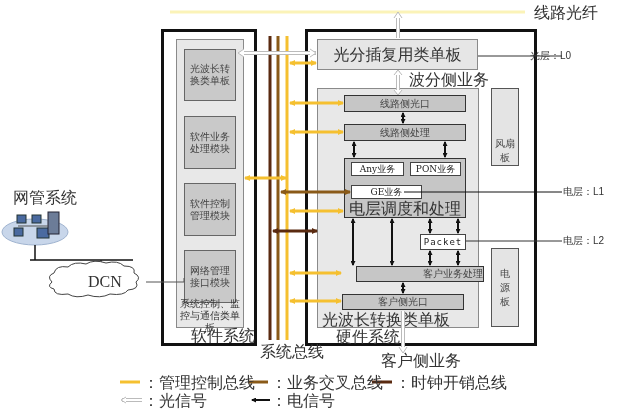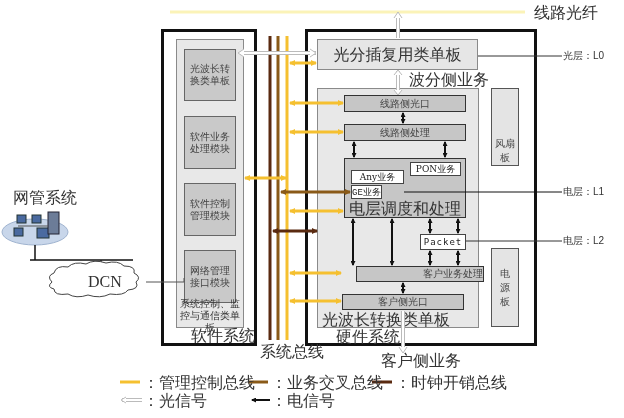--- a/index.html
+++ b/index.html
@@ -76,27 +76,27 @@
 
 <div class="box panel" style="left:317px;top:88px;width:162px;height:240px;"></div>
 <div class="box module-dark ctr" style="left:344px;top:95px;width:122px;height:17px;">
     <span>线路侧光口</span>
   </div>
 <div class="box module-dark ctr" style="left:344px;top:124px;width:122px;height:17px;">
     <span>线路侧处理</span>
   </div>
 
 <div class="box module-dark" style="left:344px;top:158px;width:122px;height:60px;"></div>
-<div class="box whitebox ctr" style="left:351px;top:162px;width:53px;height:14px;margin-top:8px;">
+<div class="box whitebox ctr" style="left:351px;top:162px;width:53px;height:14px;">
     <span>Any业务</span>
   </div>
 <div class="box whitebox ctr" style="left:410px;top:162px;width:51px;height:14px;">
     <span>PON业务</span>
   </div>
-<div class="box whitebox ctr" style="left:351px;top:185px;width:31px;height:14px;font-family:Liberation Mono, monospace;">
+<div class="box whitebox ctr" style="left:351px;top:185px;width:71px;height:14px;">
     <span>GE业务</span>
   </div>
 <div class="txt ctr" style="left:344px;top:202px;width:122px;height:14px;">电层调度和处理</div>
 
 <div class="box whitebox ctr" style="left:420px;top:234px;width:46px;height:16px;font-family:'DejaVu Sans Mono',monospace;font-size:9px;letter-spacing:1px;">
     <span>Packet</span>
   </div>
 
 <div class="box module-dark ctr" style="left:356px;top:266px;width:128px;height:16px;justify-content:flex-end;">
     <span>客户业务处理</span>
@@ -197,21 +197,21 @@
     <line x1="122" y1="400" x2="142" y2="400" stroke="#fff" stroke-width="2"></line>
     <path d="M126,397 L121,400 L126,403" fill="#fff" stroke="#bbb" stroke-width="1"></path>
   </g>
   <line x1="252" y1="400" x2="270" y2="400" stroke="#111" stroke-width="2" marker-start="url(#akr)"></line>
 </svg>
 
 <div class="txt" style="left:534px;top:7px;">线路光纤</div>
 <div class="txt" style="left:260px;top:346px;">系统总线</div>
 <div class="txt" style="left:381px;top:355px;">客户侧业务</div>
 
-<div class="txt layer-label" style="left:563px;top:50px;">光层：L0</div>
+<div class="txt layer-label" style="left:530px;top:50px;">光层：L0</div>
 <div class="txt layer-label" style="left:563px;top:186px;">电层：L1</div>
 <div class="txt layer-label" style="left:563px;top:235px;">电层：L2</div>
 
 <div class="txt" style="left:13px;top:192px;">网管系统</div>
 <div class="txt" style="left:88px;top:276px;font-family:'Liberation Serif',serif;">DCN</div>
 
 <div class="txt" style="left:143px;top:377px;">：管理控制总线</div>
 <div class="txt" style="left:271px;top:377px;">：业务交叉总线</div>
 <div class="txt" style="left:395px;top:377px;">：时钟开销总线</div>
 <div class="txt" style="left:143px;top:395px;">：光信号</div>

